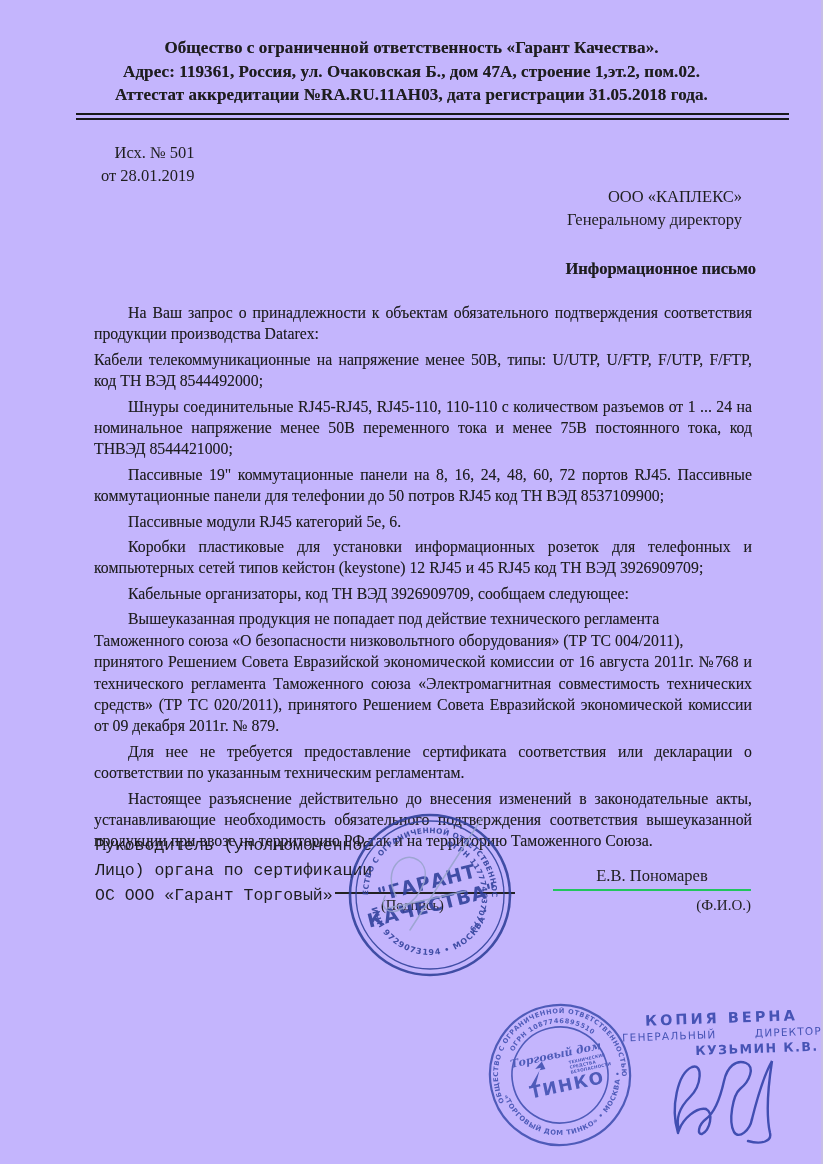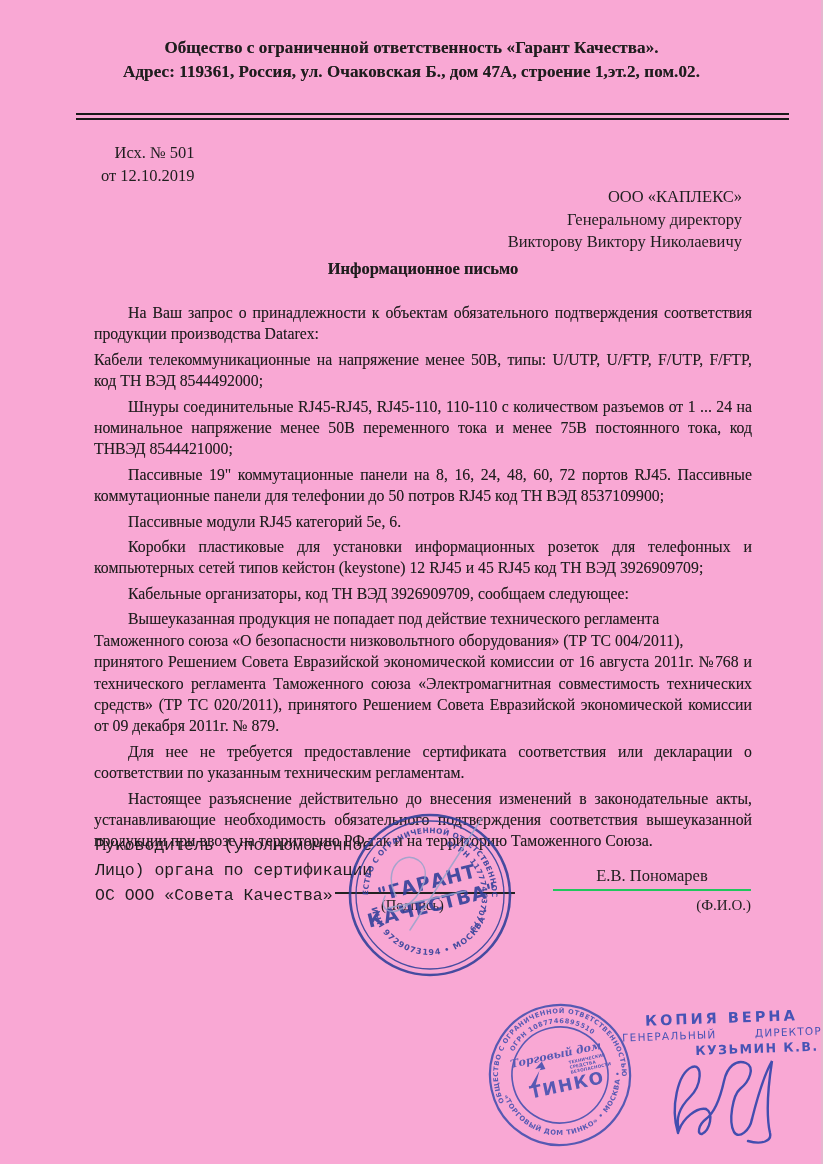--- a/index.html
+++ b/index.html
@@ -1,34 +1,34 @@
 <!DOCTYPE html>
 <html lang="ru"><head>
 <meta charset="utf-8">
 <style>
   html,body{margin:0;padding:0;background:#ffffff;}
   .page{
-    position:relative;width:823px;height:1164px;background:#f9a8d4;
+    position:relative;width:823px;height:1164px;background:#c4b5fd;
     font-family:"Liberation Serif",serif;color:#1e1e1e;overflow:hidden;
   }
   .scan-edge{position:absolute;right:0;top:0;width:2px;height:100%;background:#c9c9c9;opacity:.45;}
 
   .letterhead{position:absolute;top:36px;left:0;width:100%;text-align:center;
     font-weight:bold;font-size:17px;line-height:23.5px;letter-spacing:.1px;
     text-shadow:0 0 .4px rgba(0,0,0,.5);}
   .rule{position:absolute;top:113px;left:76px;width:713px;height:3px;
     border-top:2px solid #191919;border-bottom:2px solid #191919;}
 
   .ref{position:absolute;top:141px;left:95px;font-size:16.5px;line-height:23px;text-align:right;}
   .ref .d{padding-left:6px;}
 
   .recipient{position:absolute;top:186px;right:81px;text-align:right;
     font-size:16.5px;line-height:22.5px;}
 
-  .title{position:absolute;top:259px;left:90px;width:666px;text-align:center;
+  .title{position:absolute;top:259px;left:90px;width:666px;text-align:right;
     font-weight:bold;font-size:16.5px;text-shadow:0 0 .4px rgba(0,0,0,.5);}
 
   .body-text{position:absolute;top:298px;left:90px;width:666px;
     font-size:15.8px;line-height:21.4px;text-align:justify;
     text-shadow:0 0 .3px rgba(0,0,0,.35);}
   .body-text p{margin:4px;}
   .body-text p.ind{text-indent:34px;}
   .body-text p.pre{white-space:pre-line;}
 
   .sig-left{position:absolute;top:833px;left:95px;font-size:16.5px;line-height:25px;font-family:Liberation Mono, monospace;}
@@ -53,32 +53,32 @@
 </style>
 </head>
 <body>
 
 <div class="page">
   <div class="scan-edge"></div>
 
   <div class="letterhead">
     <div>Общество с ограниченной ответственность «Гарант Качества».</div>
     <div>Адрес: 119361, Россия, ул. Очаковская Б., дом 47А, строение 1,эт.2, пом.02.</div>
+    <div>Аттестат аккредитации №RA.RU.11АН03, дата регистрации 31.05.2018 года.</div>
   </div>
   <div class="rule"></div>
 
   <div class="ref">
     <div>Исх. № 501</div>
-    <div class="d">от 12.10.2019</div>
+    <div class="d">от 28.01.2019</div>
   </div>
 
   <div class="recipient">
     <div>ООО «КАПЛЕКС»</div>
     <div>Генеральному директору</div>
-    <div>Викторову Виктору Николаевичу</div>
   </div>
 
   <div class="title">Информационное письмо</div>
 
   <div class="body-text">
     <p class="ind">На Ваш запрос о принадлежности к объектам обязательного подтверждения соответствия продукции производства Datarex:</p>
     <p>Кабели телекоммуникационные на напряжение менее 50В, типы: U/UTP, U/FTP, F/UTP, F/FTP, код ТН ВЭД 8544492000;</p>
     <p class="ind">Шнуры соединительные RJ45-RJ45, RJ45-110, 110-110 с количеством разъемов от 1 ... 24 на номинальное напряжение менее 50В переменного тока и менее 75В постоянного тока, код ТНВЭД 8544421000;</p>
     <p class="ind">Пассивные 19" коммутационные панели на 8, 16, 24, 48, 60, 72 портов RJ45. Пассивные коммутационные панели для телефонии до 50 потров RJ45 код ТН ВЭД 8537109900;</p>
     <p class="ind">Пассивные модули RJ45 категорий 5е, 6.</p>
@@ -87,21 +87,21 @@
     <p class="ind pre">Вышеуказанная продукция не попадает под действие технического регламента
 Таможенного союза «О безопасности низковольтного оборудования» (ТР ТС 004/2011),
 принятого Решением Совета Евразийской экономической комиссии от 16 августа 2011г. №768 и технического регламента Таможенного союза «Электромагнитная совместимость технических средств» (ТР ТС 020/2011), принятого Решением Совета Евразийской экономической комиссии от 09 декабря 2011г. № 879.</p>
     <p class="ind">Для нее не требуется предоставление сертификата соответствия или декларации о соответствии по указанным техническим регламентам.</p>
     <p class="ind">Настоящее разъяснение действительно до внесения изменений в законодательные акты, устанавливающие необходимость обязательного подтверждения соответствия вышеуказанной продукции при ввозе на территорию РФ так и на территорию Таможенного Союза.</p>
   </div>
 
   <div class="sig-left">
     <div>Руководитель (уполномоченное</div>
     <div>Лицо) органа по сертификации</div>
-    <div>ОС ООО «Совета Качества»</div>
+    <div>ОС ООО «Гарант Торговый»</div>
   </div>
 
   <div class="sign-line"></div>
   <div class="sign-label">(Подпись)</div>
 
   <div class="fio-line">Е.В. Пономарев</div>
   <div class="fio-label">(Ф.И.О.)</div>
 
   <svg class="stamp1" width="172" height="172" viewBox="0 0 172 172">
     <defs>

